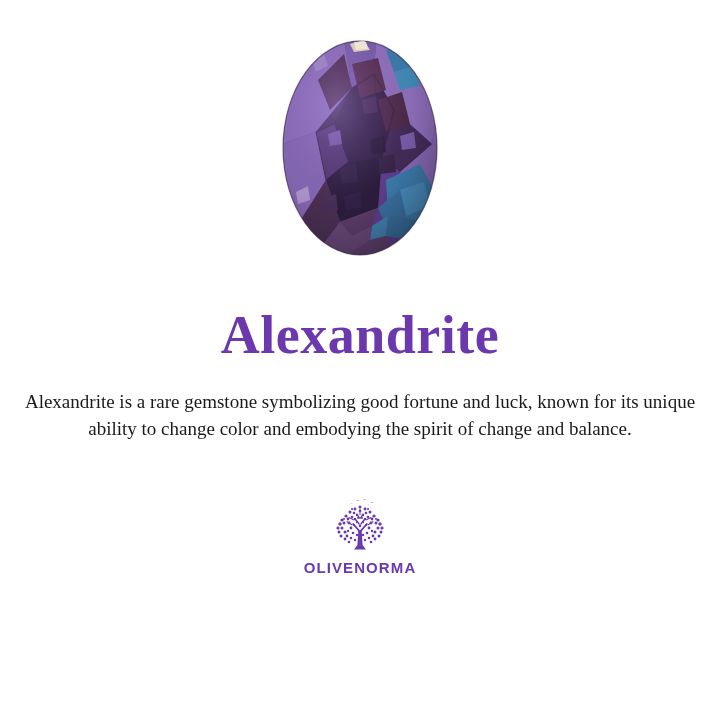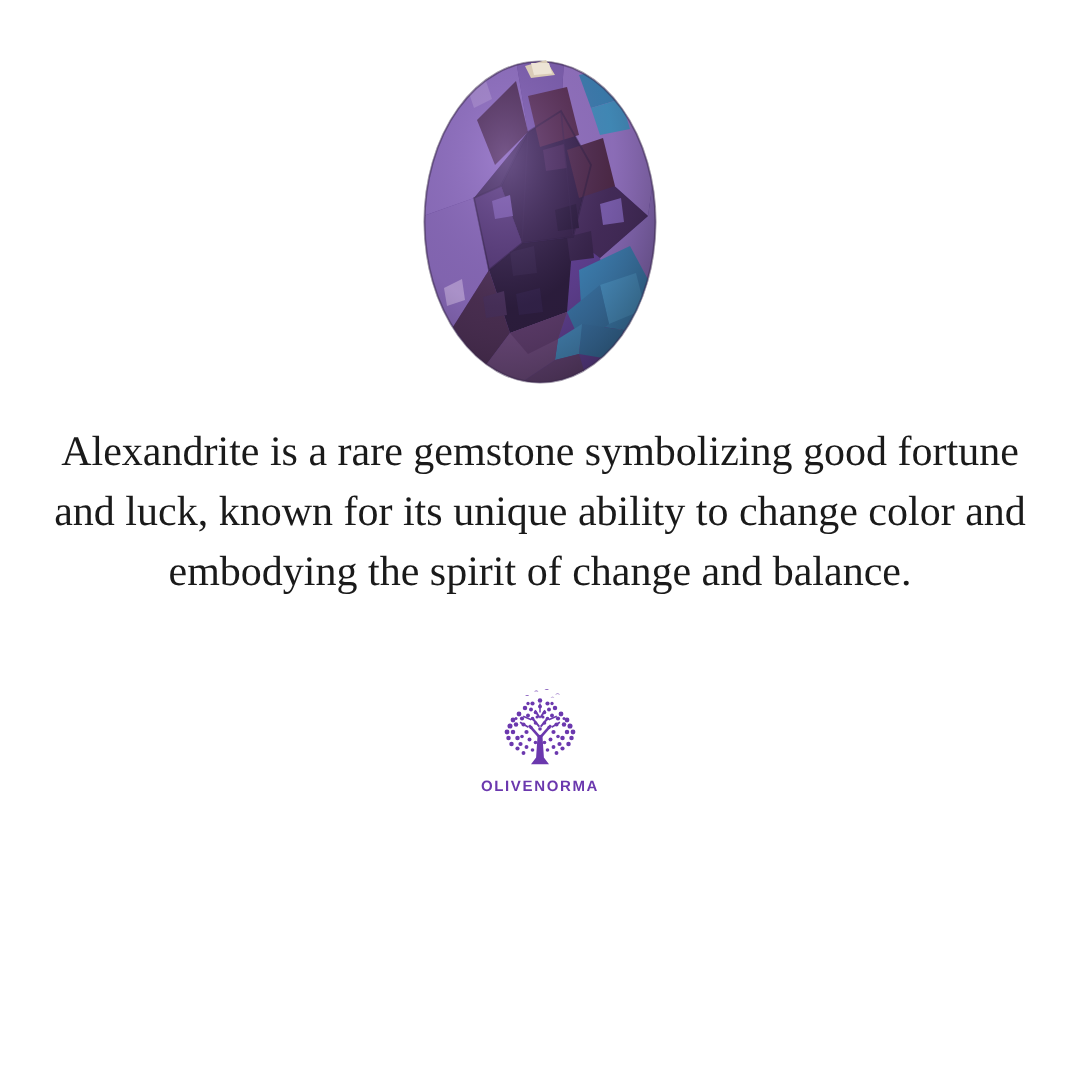--- a/index.html
+++ b/index.html
@@ -69,21 +69,21 @@
     line-height: 1;
   }
 
   
   .description {
     margin: 0;
     padding: 0;
     margin-top: 26px;
     width: 680px;
     font-family: "Liberation Serif", "DejaVu Serif", serif;
-    font-size: 28px;
+    font-size: 19px;
     font-weight: 400;
     color: #1a1a1a;
     text-align: center;
     line-height: 1.43;
   }
 
   
   .logo {
     margin-top: 56px;
     display: flex;
@@ -92,21 +92,21 @@
   }
   .logo-mark {
     display: block;
     width: 64px;
     height: 58px;
   }
   .logo-word {
     margin: 5px;
     margin-top: 4px;
     font-family: "Liberation Sans", "DejaVu Sans", sans-serif;
-    font-size: 10px;
+    font-size: 15px;
     font-weight: 700;
     letter-spacing: 1.1px;
     color: #6B38AE;
     line-height: 1;
   }
 </style>
 </head>
 <body>
 
 <div class="card">
@@ -179,20 +179,21 @@
         <ellipse cx="78" cy="108" rx="77" ry="107" fill="url(#gemGlow)"></ellipse>
       </g>
 
       <ellipse cx="78" cy="108" rx="77" ry="107" fill="none" stroke="#3A2A4A" stroke-width="1.4" stroke-opacity="0.5"></ellipse>
 
       <polygon points="68,4 82,0 88,10 72,12" fill="#D9CBB6"></polygon>
       <polygon points="72,2 84,2 86,9 74,10" fill="#EDE4D5"></polygon>
     </svg>
   </div>
 
+  <h1 class="title">Alexandrite</h1>
 
 
   <p class="description">Alexandrite is a rare gemstone symbolizing good fortune and luck, known for its unique ability to change color and embodying the spirit of change and balance.</p>
 
   <div class="logo">
     <svg class="logo-mark" viewBox="0 0 64 58" xmlns="http://www.w3.org/2000/svg">
       <g fill="#6B38AE">
 
         <path d="M30.4 32 L33.6 32 L34.6 47 L38 51.5 L26 51.5 L29.4 47 Z"></path>
 

